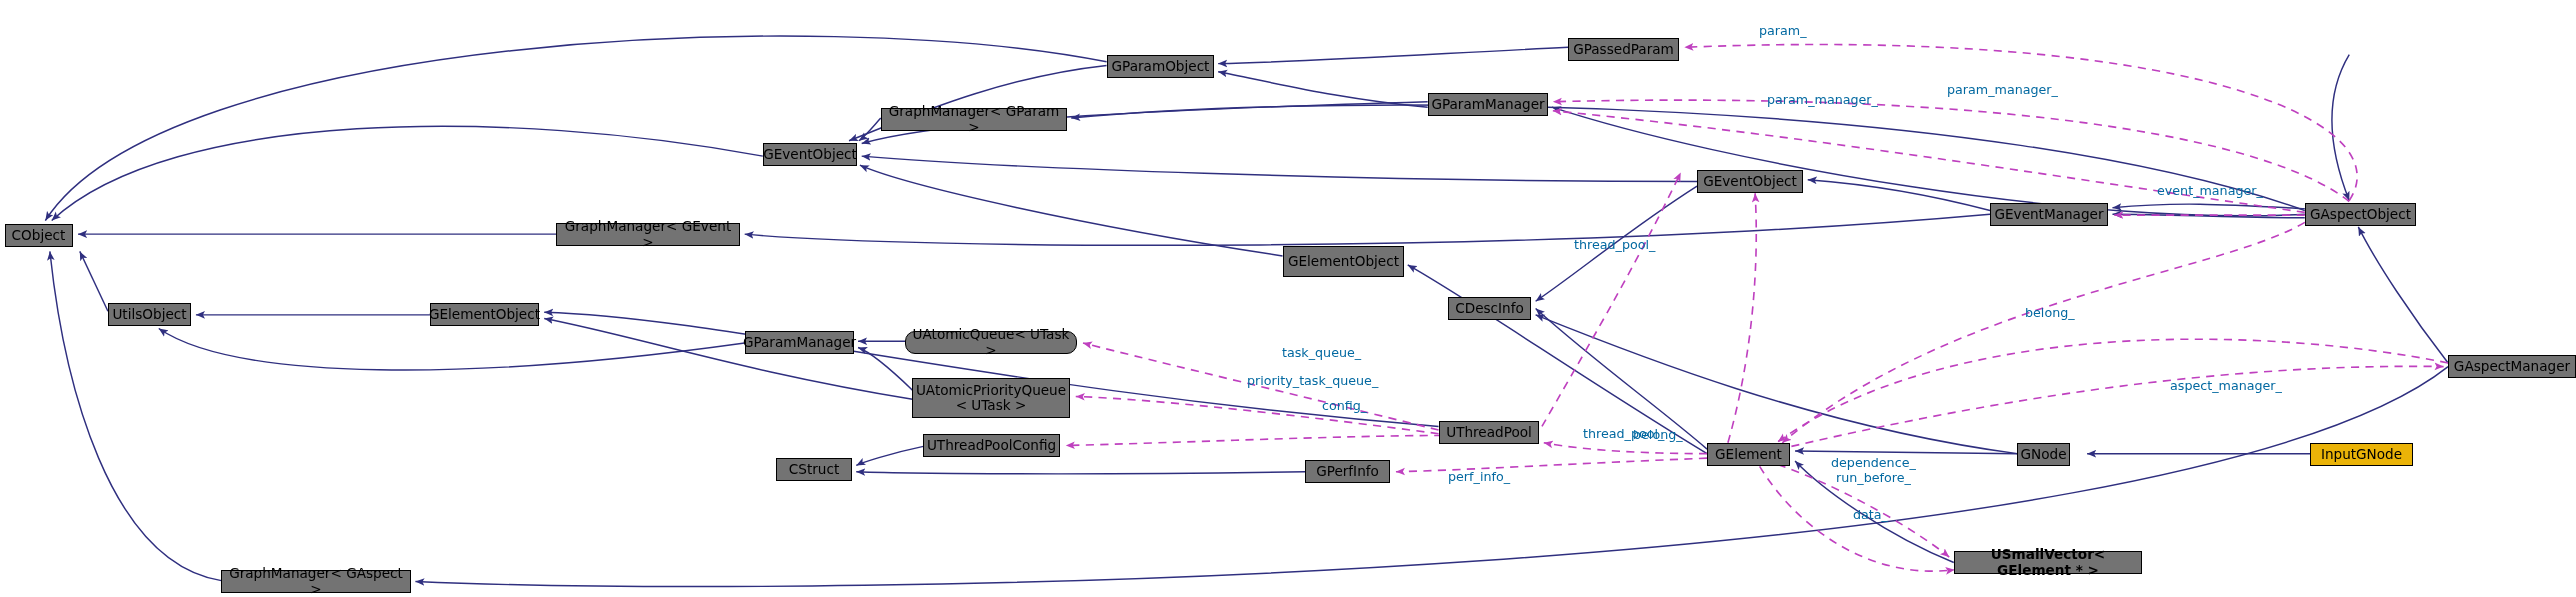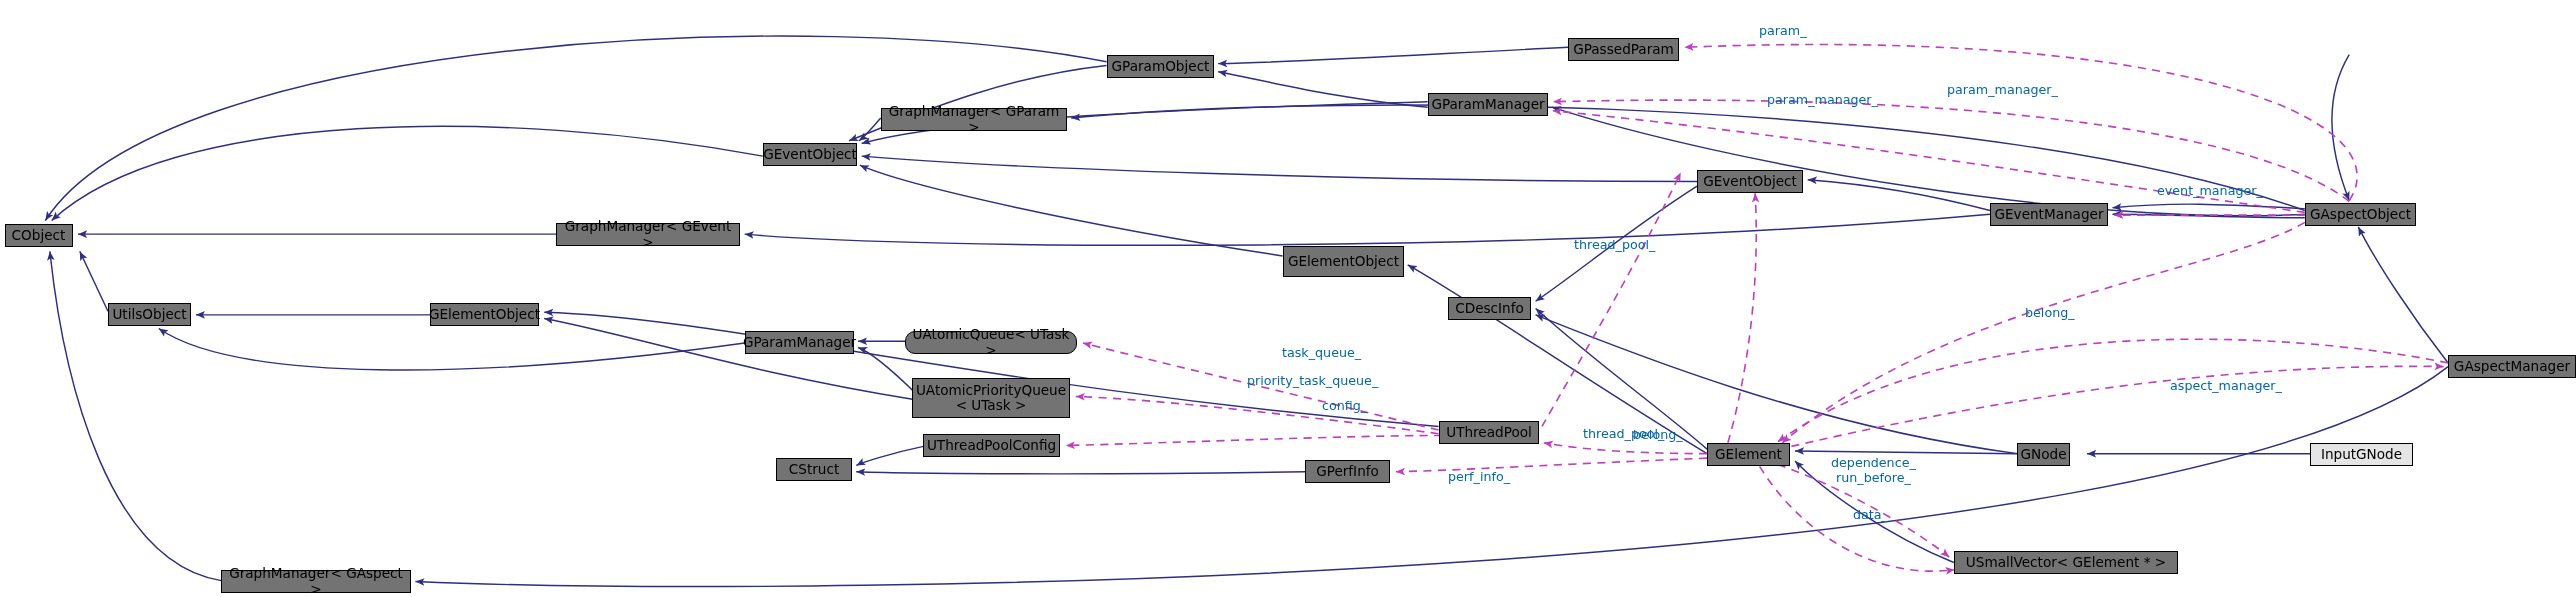--- a/index.html
+++ b/index.html
@@ -25,21 +25,21 @@
     display:flex;
     align-items:center;
     justify-content:center;
     text-align:center;
     font-size:13.6px;
     line-height:1.12;
     white-space:pre-line;
     padding:0 4.5px;
     z-index:3;
   }
-  .node.filled{ background:#e5e5e5; }
+  .node.filled{ background:#eab308; }
   .edge-label{
     position:absolute;
     font-size:12.7px;
     color:#0369a1;
     white-space:pre-line;
     text-align:center;
     line-height:1.15;
     z-index:4;
     background:transparent;
   }
@@ -170,21 +170,21 @@
     <div class="node" style="left: 905px; top: 331px; width: 172px; height: 23px; border-radius: 10px;">UAtomicQueue&lt; UTask &gt;</div>
     <div class="node" style="left: 912px; top: 378px; width: 158px; height: 40px;">UAtomicPriorityQueue
 &lt; UTask &gt;</div>
     <div class="node" style="left: 1439px; top: 421px; width: 100px; height: 23px;">UThreadPool</div>
     <div class="node" style="left: 923px; top: 434px; width: 137px; height: 23px;">UThreadPoolConfig</div>
     <div class="node" style="left: 776px; top: 458px; width: 76px; height: 23px;">CStruct</div>
     <div class="node" style="left: 1305px; top: 460px; width: 85px; height: 23px;">GPerfInfo</div>
     <div class="node" style="left: 1707px; top: 443px; width: 83px; height: 23px;">GElement</div>
     <div class="node" style="left: 2017px; top: 443px; width: 53px; height: 23px;">GNode</div>
     <div class="node filled" style="left: 2310px; top: 443px; width: 103px; height: 23px;">InputGNode</div>
-    <div class="node" style="left: 1954px; top: 551px; width: 224px; height: 23px;">USmallVector&lt; GElement * &gt;</div>
+    <div class="node" style="left: 1954px; top: 551px; width: 188px; height: 23px; font-weight: bold;">USmallVector&lt; GElement * &gt;</div>
     <div class="node" style="left: 2448px; top: 355px; width: 128px; height: 23px;">GAspectManager</div>
     <div class="edge-label" style="left: 1759px; top: 23.6px;">param_</div>
     <div class="edge-label" style="left: 1767px; top: 93px;">param_manager_</div>
     <div class="edge-label" style="left: 1947px; top: 83px;">param_manager_</div>
     <div class="edge-label" style="left: 2157px; top: 184px;">event_manager_</div>
     <div class="edge-label" style="left: 1574px; top: 238px;">thread_pool_</div>
     <div class="edge-label" style="left: 2025px; top: 306px;">belong_</div>
     <div class="edge-label" style="left: 1282px; top: 346px;">task_queue_</div>
     <div class="edge-label" style="left: 1247px; top: 374px;">priority_task_queue_</div>
     <div class="edge-label" style="left: 1322px; top: 399px;">config_</div>

